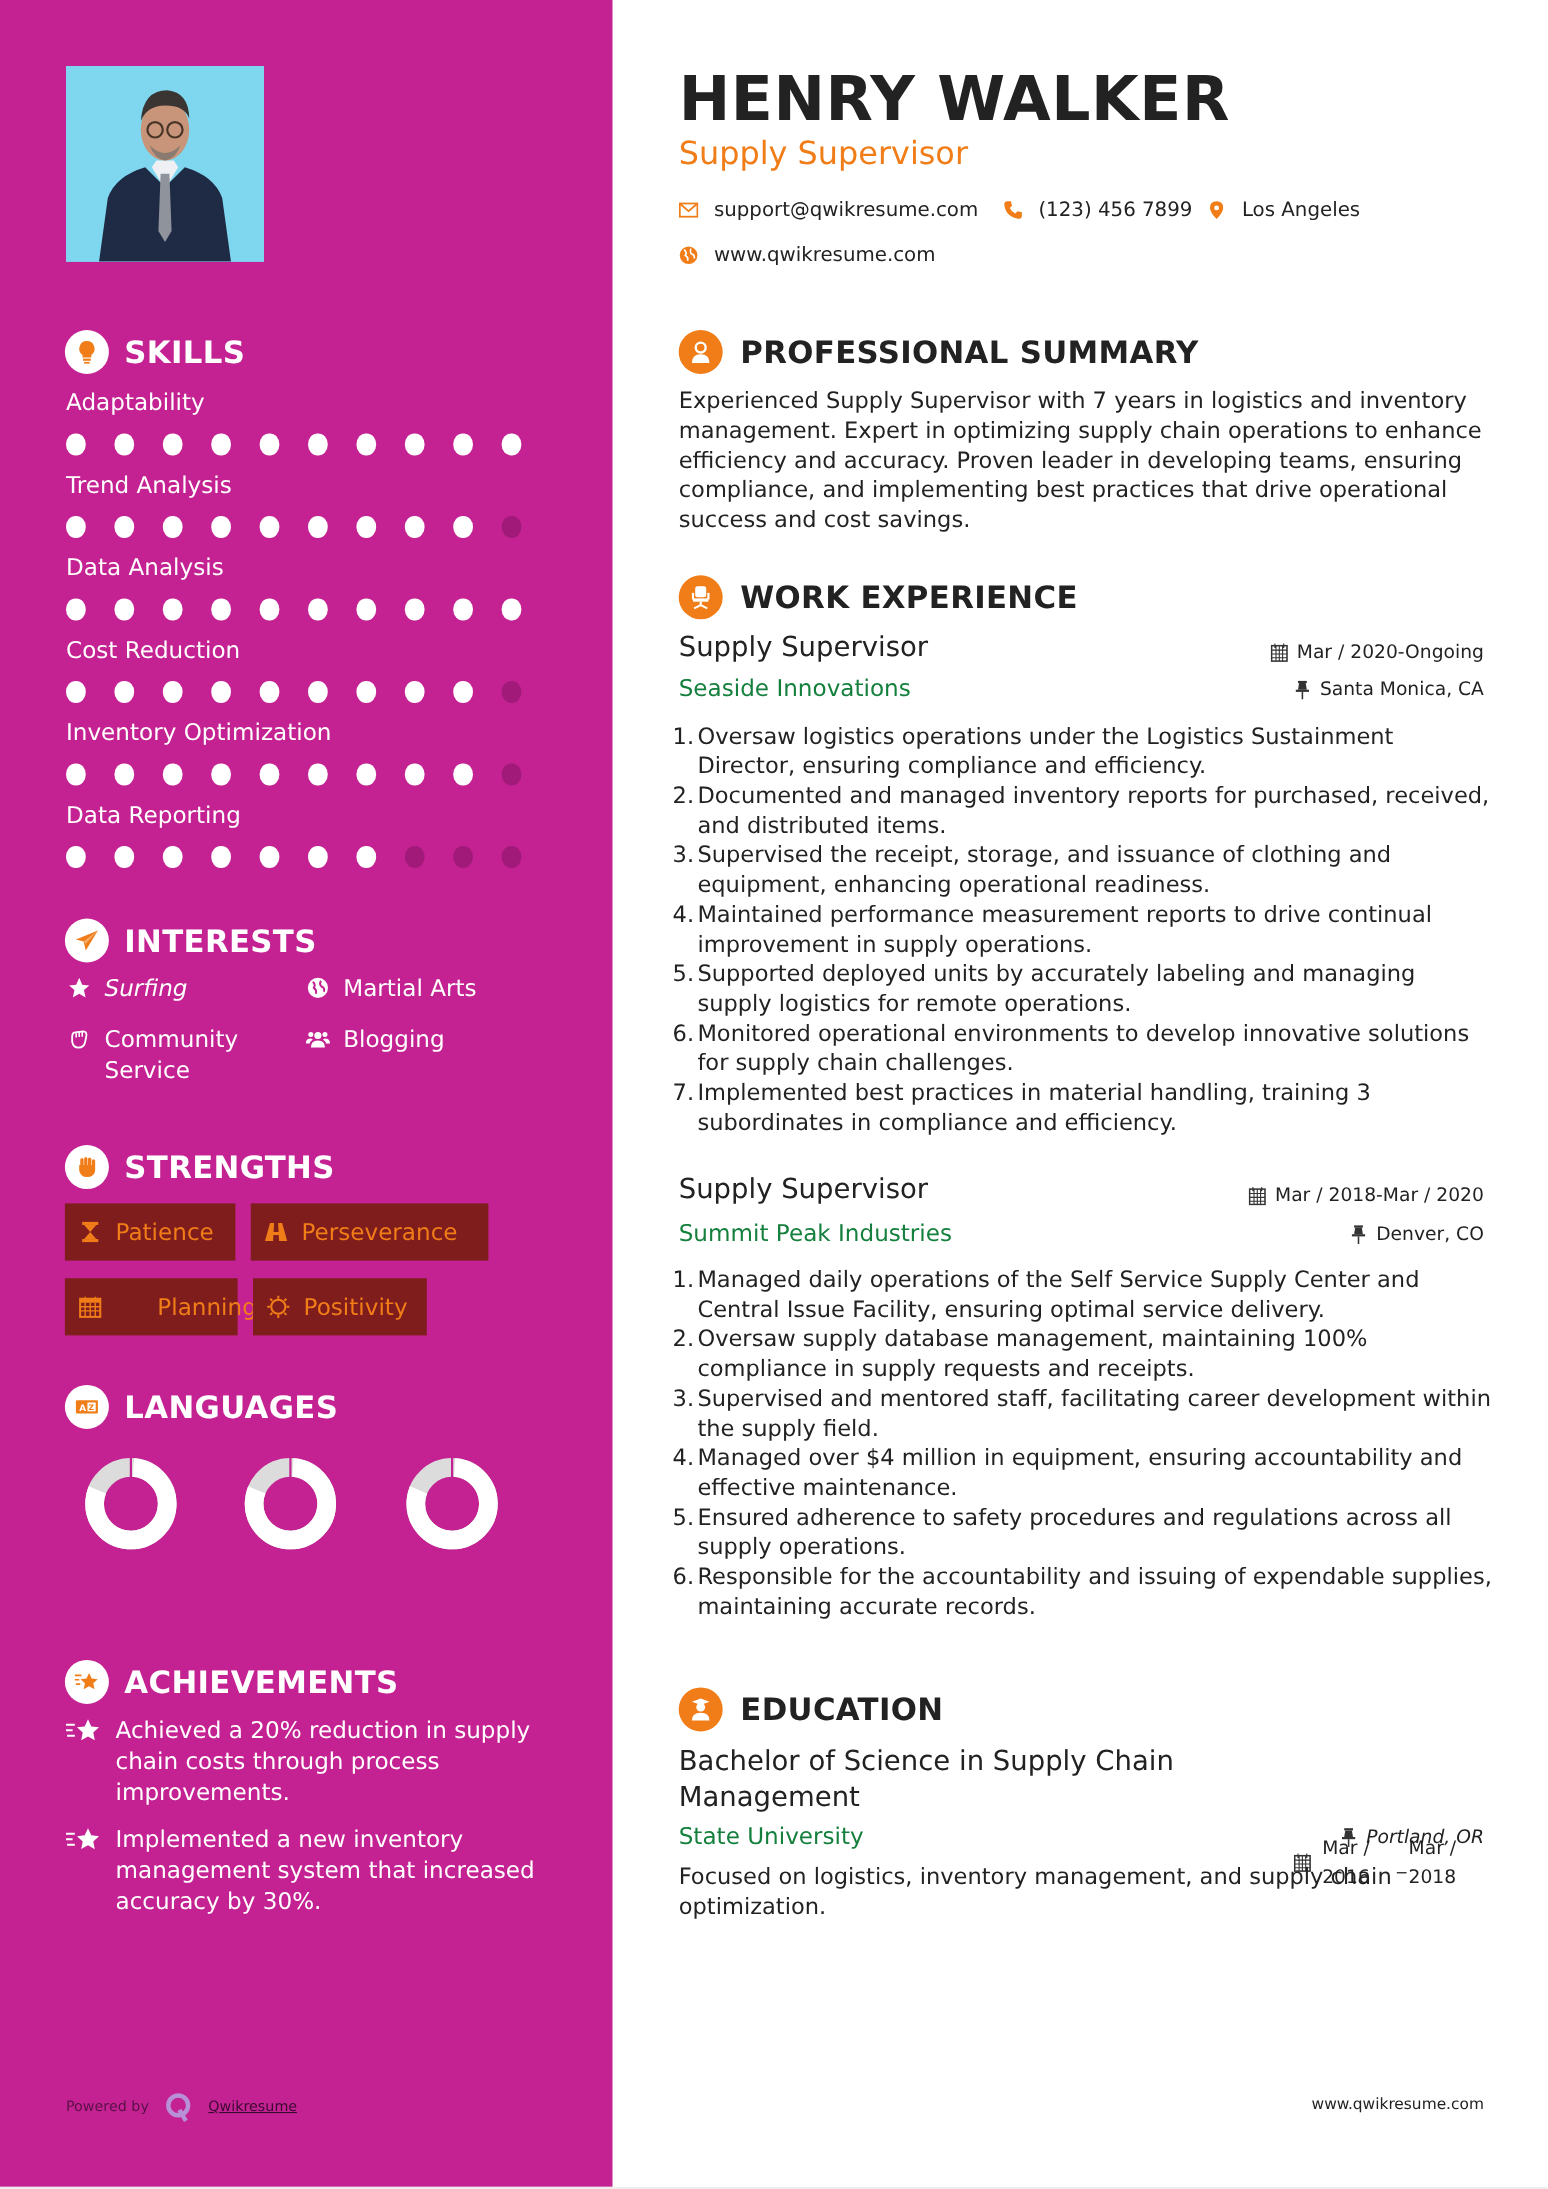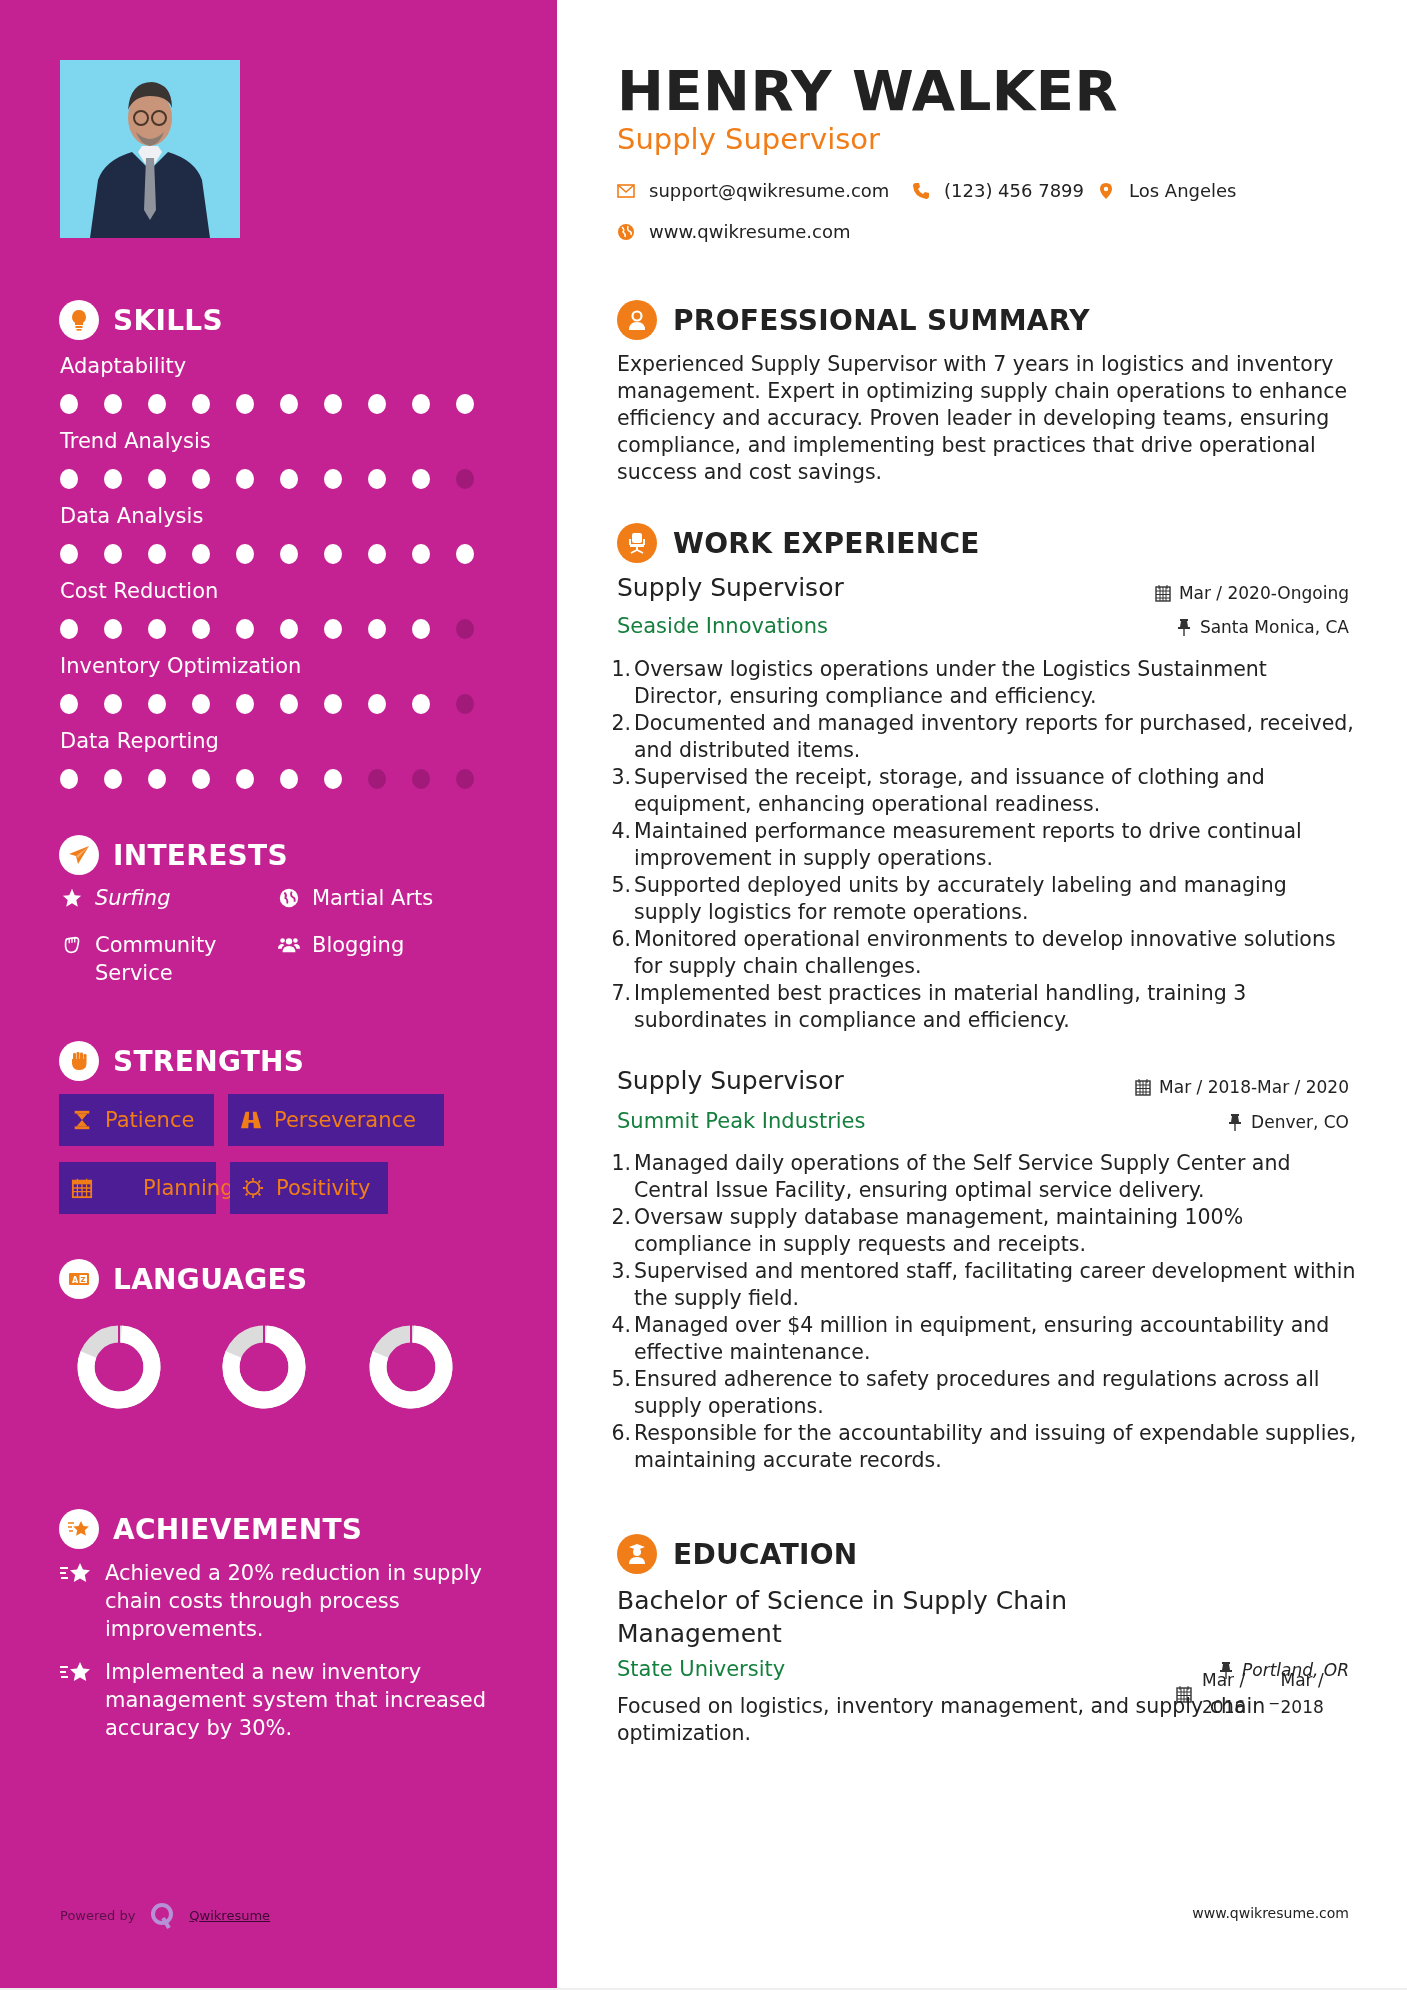--- a/index.html
+++ b/index.html
@@ -26,21 +26,21 @@
   .skill .dots { display: flex; margin-top: 14px; gap: 0; }
   .skill .dot { width: 20px; height: 20px; border-radius: 50%; background: #fff; margin-right: 26.5px; }
   .skill .dot.off { background: #a11a7a; }
 
   
   .interest { position: absolute; display: flex; align-items: flex-start; color: #fff; font-size: 21px; line-height: 28px; }
   .interest .ico { width: 26px; height: 26px; margin-right: 10px; margin-top: 1px; display: flex; align-items: center; justify-content: center; }
   .interest .ico svg { width: 22px; height: 22px; }
 
   
-  .strength { position: absolute; height: 52px; background: #4c1d95; display: flex; align-items: center; padding: 0 10px 0 12px; color: #f07d18; font-size: 21px; }
+  .strength { position: absolute; height: 52px; background: #7f1d1d; display: flex; align-items: center; padding: 0 10px 0 12px; color: #f07d18; font-size: 21px; }
   .strength .ico { width: 22px; height: 22px; margin-right: 12px; display: flex; align-items: center; justify-content: center; }
   .strength .ico svg { width: 22px; height: 22px; }
 
   
   .lang { position: absolute; width: 110px; text-align: center; }
   .lang svg { width: 86px; height: 86px; display: block; margin: 0 auto; }
   .lang .name { font-size: 21px; color: #fff; margin-top: 22px; }
 
   
   .ach { position: absolute; left: 59px; width: 440px; display: flex; color: #fff; font-size: 21px; line-height: 28px; }

